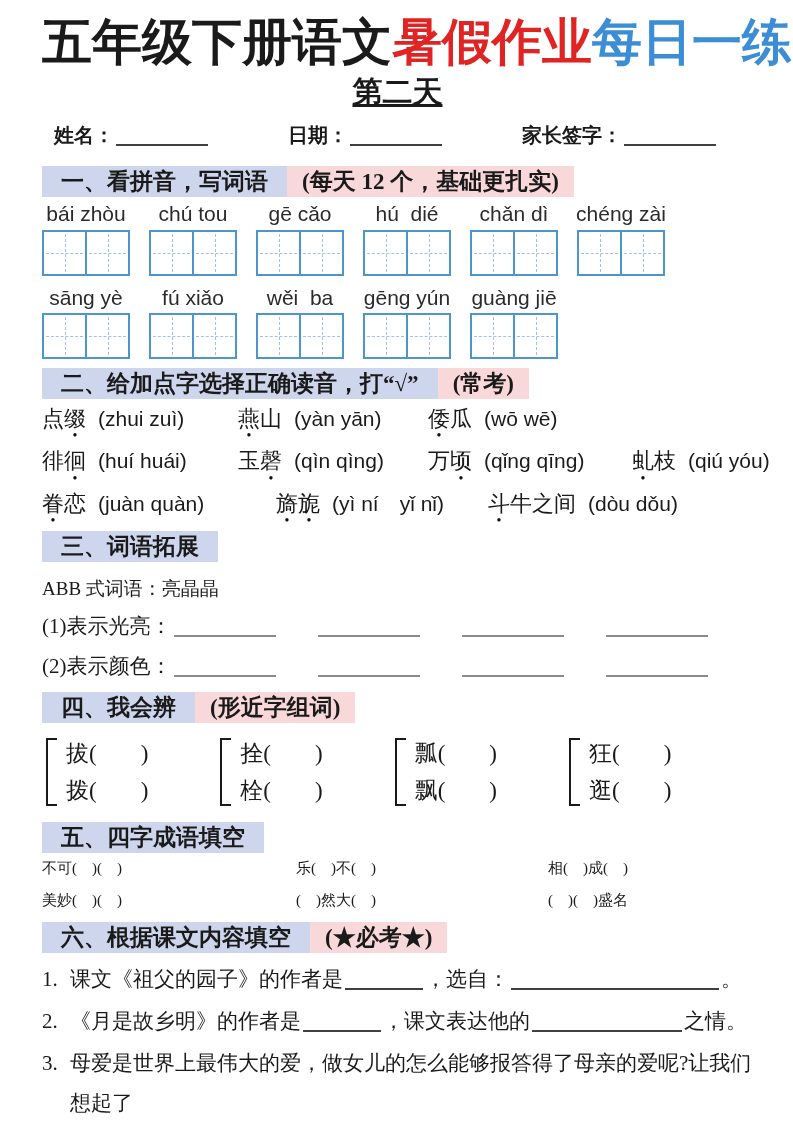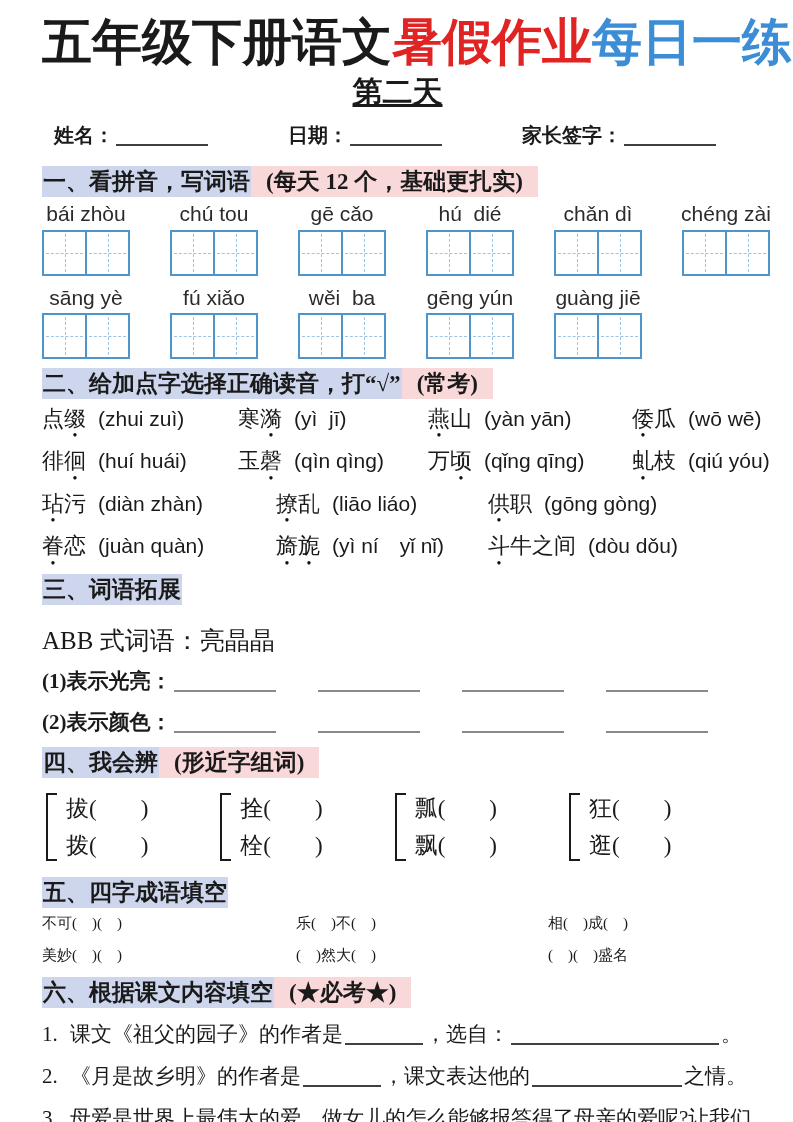--- a/index.html
+++ b/index.html
@@ -13,46 +13,46 @@
          font-family:"Liberation Sans",sans-serif;letter-spacing:0px;white-space:nowrap;}
   .t-black{color:#1a1a1a;} .t-red{color:#e02424;} .t-blue{color:#3b8ed6;}
   .subtitle{text-align:center;font-size:30px;font-weight:bold;margin-top:2px;line-height:1.2;text-decoration:underline;}
   .info-row{display:flex;font-size:20px;font-weight:bold;margin:12px 0 18px 12px;}
   .info-field{white-space:nowrap;}
   .info-field+.info-field{margin-left:78px;}
   .blank{display:inline-block;border-bottom:2px solid #404040;height:1em;vertical-align:-4px;margin:0 2px;}
   .blank.gray{border-bottom-color:#8a8a8a;}
   
   .sh{font-size:23px;font-weight:bold;margin:10px 0 6px;line-height:1.3;white-space:nowrap;}
-  .hlb{background:#cdd6ec;padding:3px 1px;}
+  .hlb{background:#cdd6ec;padding:3px 19px;}
   .hlp{background:#f9d8da;padding:3px 15px;}
   
-  .py-row{display:flex;gap:40px;margin:2px 0 10px;}
+  .py-row{display:flex;gap:19px;margin:2px 0 10px;}
   .wb{width:88px;display:flex;flex-direction:column;align-items:center;}
   .py{font-family:"Liberation Sans",sans-serif;font-size:21px;color:#2b2b2b;
       white-space:pre;margin-bottom:3px;line-height:1.15;}
   .tzg{display:flex;width:88px;height:46px;box-sizing:border-box;border:2px solid #4d96cc;background:#fff;}
   .tzg-cell{flex:1;position:relative;}
   .tzg-cell+.tzg-cell{border-left:2px solid #4d96cc;}
   .tzg-cell::before{content:"";position:absolute;left:50%;top:2px;bottom:2px;border-left:1.5px dashed #9dc3e6;}
   .tzg-cell::after{content:"";position:absolute;top:50%;left:2px;right:2px;border-top:1.5px dashed #9dc3e6;}
   
   .w-row{display:grid;font-size:22px;margin:0 0 15px;line-height:1.25;}
   .w-row.cols4{grid-template-columns:196px 190px 204px 1fr;}
   .w-row.cols3{grid-template-columns:234px 212px 1fr;}
   .w-item{white-space:nowrap;}
   .hz{font-weight:500;}
   .char{position:relative;display:inline-block;}
   .char.dot::after{content:"\2022";position:absolute;left:50%;bottom:-11px;transform:translateX(-50%);
                    font-size:14px;line-height:1;color:#111;}
   .py2{font-family:"Liberation Sans",sans-serif;font-size:21px;white-space:pre;margin-left:12px;}
   
-  .s3-line{font-size:21px;margin:9px 0;line-height:1.5;font-weight:bold;}
+  .s3-line{font-size:21px;margin:9px 0;line-height:1.5;}
   .s3-line .blank{width:102px;margin-right:40px;}
-  .example-line{font-size:25px;margin:20px 0 2px;}
+  .example-line{font-size:19px;margin:14px 0 2px;}
   
   .grp-row{display:flex;gap:72px;margin:12px 0 14px 4px;}
   .grp{display:flex;align-items:stretch;}
   .brk{width:9px;border:2.5px solid #1a1a1a;border-right:none;margin:3px 9px 3px 0;}
   .grp-col{display:flex;flex-direction:column;}
   .grp-line{font-size:23px;line-height:37px;white-space:nowrap;}
   .pgap{display:inline-block;width:44px;}
   
   .idiom-row{display:grid;grid-template-columns:254px 252px 1fr;font-size:15px;margin:0 0 13px;white-space:nowrap;}
   
@@ -163,36 +163,30 @@
         </div>
       </div>
     </div>
 
   <div class="sh">
     <span class="hlb">二、给加点字选择正确读音，打“√”</span><span class="hlp">(常考)</span>
   </div>
   <div id="s2-rows">
       <div class="w-row cols4">
         <span class="w-item"><span class="hz"><span class="char">点</span><span class="char dot">缀</span></span><span class="py2">(zhui zuì)</span></span>
-        <span class="w-item"><span class="hz"><span class="char">寒</span><span class="char dot">漪</span></span><span class="py2">(yì  jī)</span></span>
         <span class="w-item"><span class="hz"><span class="char dot">燕</span><span class="char">山</span></span><span class="py2">(yàn yān)</span></span>
         <span class="w-item"><span class="hz"><span class="char dot">倭</span><span class="char">瓜</span></span><span class="py2">(wō wē)</span></span>
       </div>
       <div class="w-row cols4">
         <span class="w-item"><span class="hz"><span class="char">徘</span><span class="char dot">徊</span></span><span class="py2">(huí huái)</span></span>
         <span class="w-item"><span class="hz"><span class="char">玉</span><span class="char dot">磬</span></span><span class="py2">(qìn qìng)</span></span>
         <span class="w-item"><span class="hz"><span class="char">万</span><span class="char dot">顷</span></span><span class="py2">(qǐng qīng)</span></span>
         <span class="w-item"><span class="hz"><span class="char dot">虬</span><span class="char">枝</span></span><span class="py2">(qiú yóu)</span></span>
       </div>
       <div class="w-row cols3">
-        <span class="w-item"><span class="hz"><span class="char dot">玷</span><span class="char">污</span></span><span class="py2">(diàn zhàn)</span></span>
-        <span class="w-item"><span class="hz"><span class="char dot">撩</span><span class="char">乱</span></span><span class="py2">(liāo liáo)</span></span>
-        <span class="w-item"><span class="hz"><span class="char dot">供</span><span class="char">职</span></span><span class="py2">(gōng gòng)</span></span>
-      </div>
-      <div class="w-row cols3">
         <span class="w-item"><span class="hz"><span class="char dot">眷</span><span class="char">恋</span></span><span class="py2">(juàn quàn)</span></span>
         <span class="w-item"><span class="hz"><span class="char dot">旖</span><span class="char dot">旎</span></span><span class="py2">(yì ní　yǐ nǐ)</span></span>
         <span class="w-item"><span class="hz"><span class="char dot">斗</span><span class="char">牛</span><span class="char">之</span><span class="char">间</span></span><span class="py2">(dòu dǒu)</span></span>
       </div>
     </div>
 
   <div class="sh">
     <span class="hlb">三、词语拓展</span>
   </div>
   <div class="example-line">ABB 式词语：亮晶晶</div>

